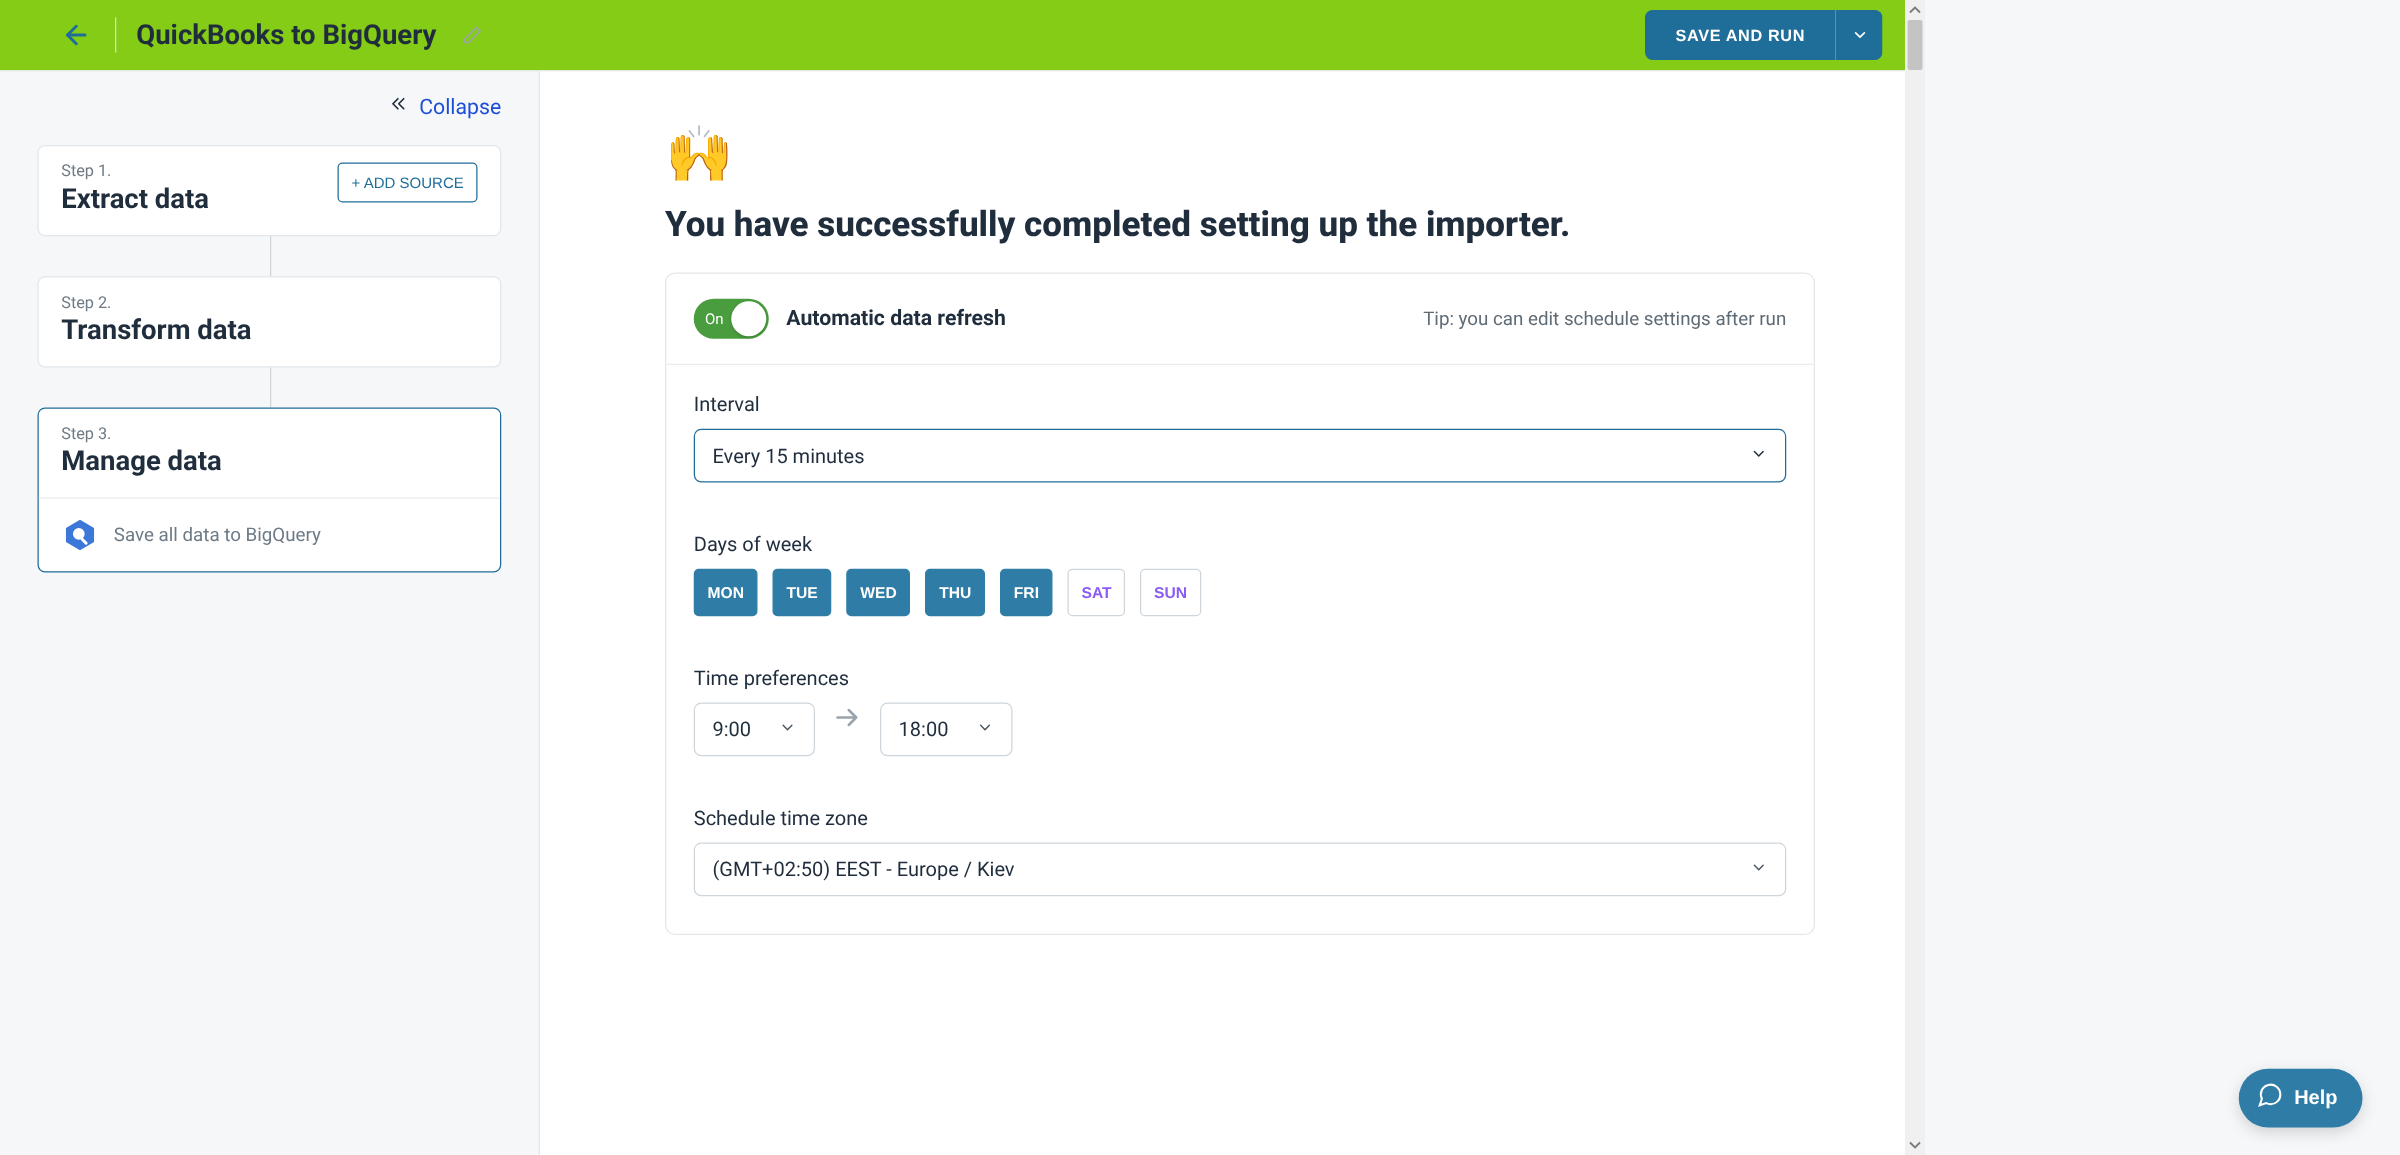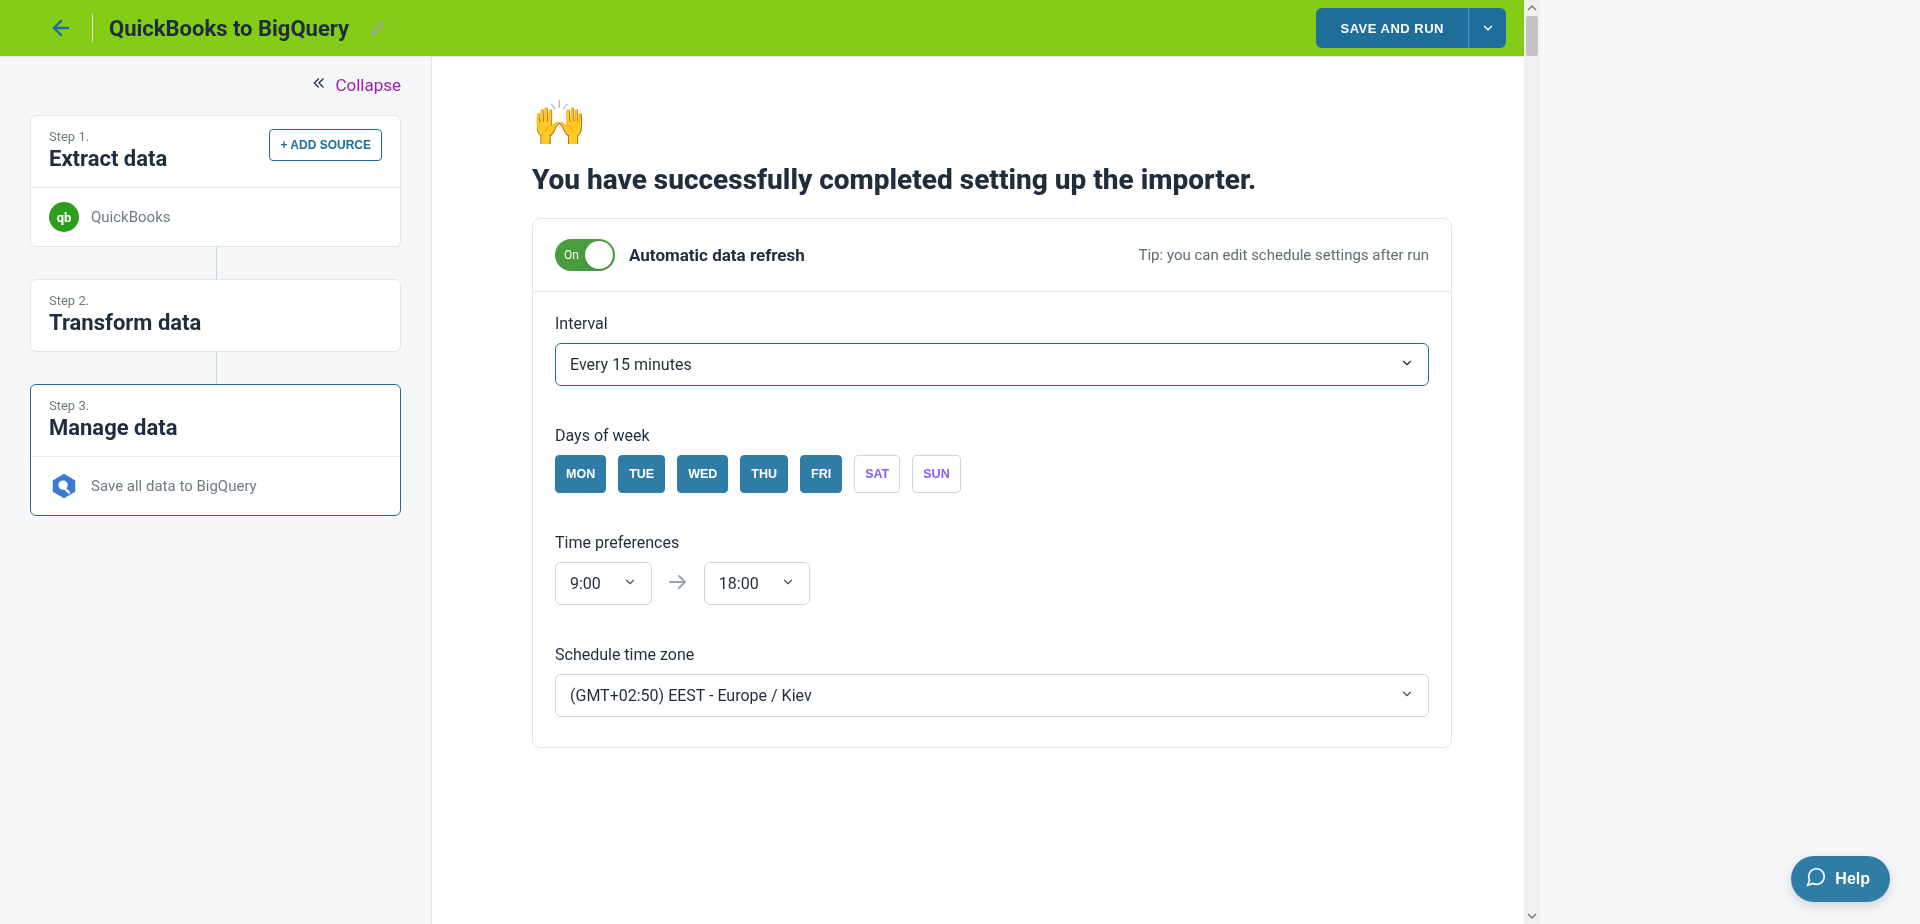--- a/index.html
+++ b/index.html
@@ -52,21 +52,21 @@
 }
 
 .layout { display:flex; height:calc(100% - 57px); }
 .sidebar {
   width: 432px;
   border-right:1px solid #e3e7ea;
   background:#f5f7f9;
   padding: 18px 30px 30px 30px;
   overflow-y:auto;
 }
-.collapse-row { display:flex; justify-content:flex-end; align-items:center; gap:8px; margin-bottom:20px; color:#a21caf; font-size:17px; cursor:pointer; }
+.collapse-row { display:flex; justify-content:flex-end; align-items:center; gap:8px; margin-bottom:20px; color:#1d4ed8; font-size:17px; cursor:pointer; }
 .step-card {
   background:#fff;
   border:1px solid #e3e7ea;
   border-radius:6px;
   margin-bottom:0;
 }
 .step-card.active { border:1.5px solid #1f6d99; }
 .step-head {
   padding:13px 18px 16px 18px;
   display:flex;
@@ -75,21 +75,21 @@
   cursor:pointer;
 }
 .step-label { font-size:13px; color:#6e7a85; }
 .step-title { font-size:22px; font-weight:700; color:#1f2d3d; margin-top:2px; }
 .step-body { border-top:1px solid #e9edf0; padding:14px 18px; display:flex; align-items:center; gap:12px; cursor:pointer;}
 .add-source-btn {
   border:1px solid #1f6d99;
   color:#1f6d99;
   background:#fff;
   font-size:12px;
-  font-weight:700;
+  font-weight:400;
   padding:8px 10px;
   border-radius:4px;
   cursor:pointer;
 }
 .connector-line { width:1px; height:32px; background:#cfd6db; margin-left:50%; }
 .source-icon {
   width:30px;height:30px;border-radius:50%;
   background:#2ca01c; color:#fff; display:flex;align-items:center;justify-content:center;
   font-size:13px; font-weight:700;
 }
@@ -138,21 +138,21 @@
 .chev { }
 .days-row { display:flex; gap:12px; margin-top:4px; }
 .day-btn {
   border:1px solid #cfd6db;
   background:#fff; color:#8b5cf6;
   font-size:12.5px; font-weight:700;
   padding: 11px 10px; border-radius:4px; cursor:pointer;
   min-width:38px;
 }
 .day-btn.active { background:#2f7da6; border-color:#2f7da6; color:#fff; }
-.time-row { display:flex; align-items:center; gap:14px; }
+.time-row { display:flex; align-items:flex-start; gap:14px; }
 .time-select {
   border:1px solid #cfd6db; border-radius:6px;
   padding:11px 14px; font-size:16px; background:#fff;
   display:flex; align-items:center; gap:22px; cursor:pointer;
   min-width:92px; justify-content:space-between;
 }
 .section-gap { margin-top:40px; }
 .help-btn {
   position:fixed; right:30px; bottom:22px;
   background:#2f7da6; color:#fff; border:none;
@@ -208,24 +208,20 @@
     </div>
 
     <div class="step-card">
       <div class="step-head">
         <div>
           <div class="step-label">Step 1.</div>
           <div class="step-title">Extract data</div>
         </div>
         <button class="add-source-btn">+ ADD SOURCE</button>
       </div>
-      <div class="step-body">
-        <div class="source-icon">qb</div>
-        <div class="step-body-text">QuickBooks</div>
-      </div>
     </div>
     <div class="connector-line"></div>
 
     <div class="step-card">
       <div class="step-head">
         <div>
           <div class="step-label">Step 2.</div>
           <div class="step-title">Transform data</div>
         </div>
       </div>

